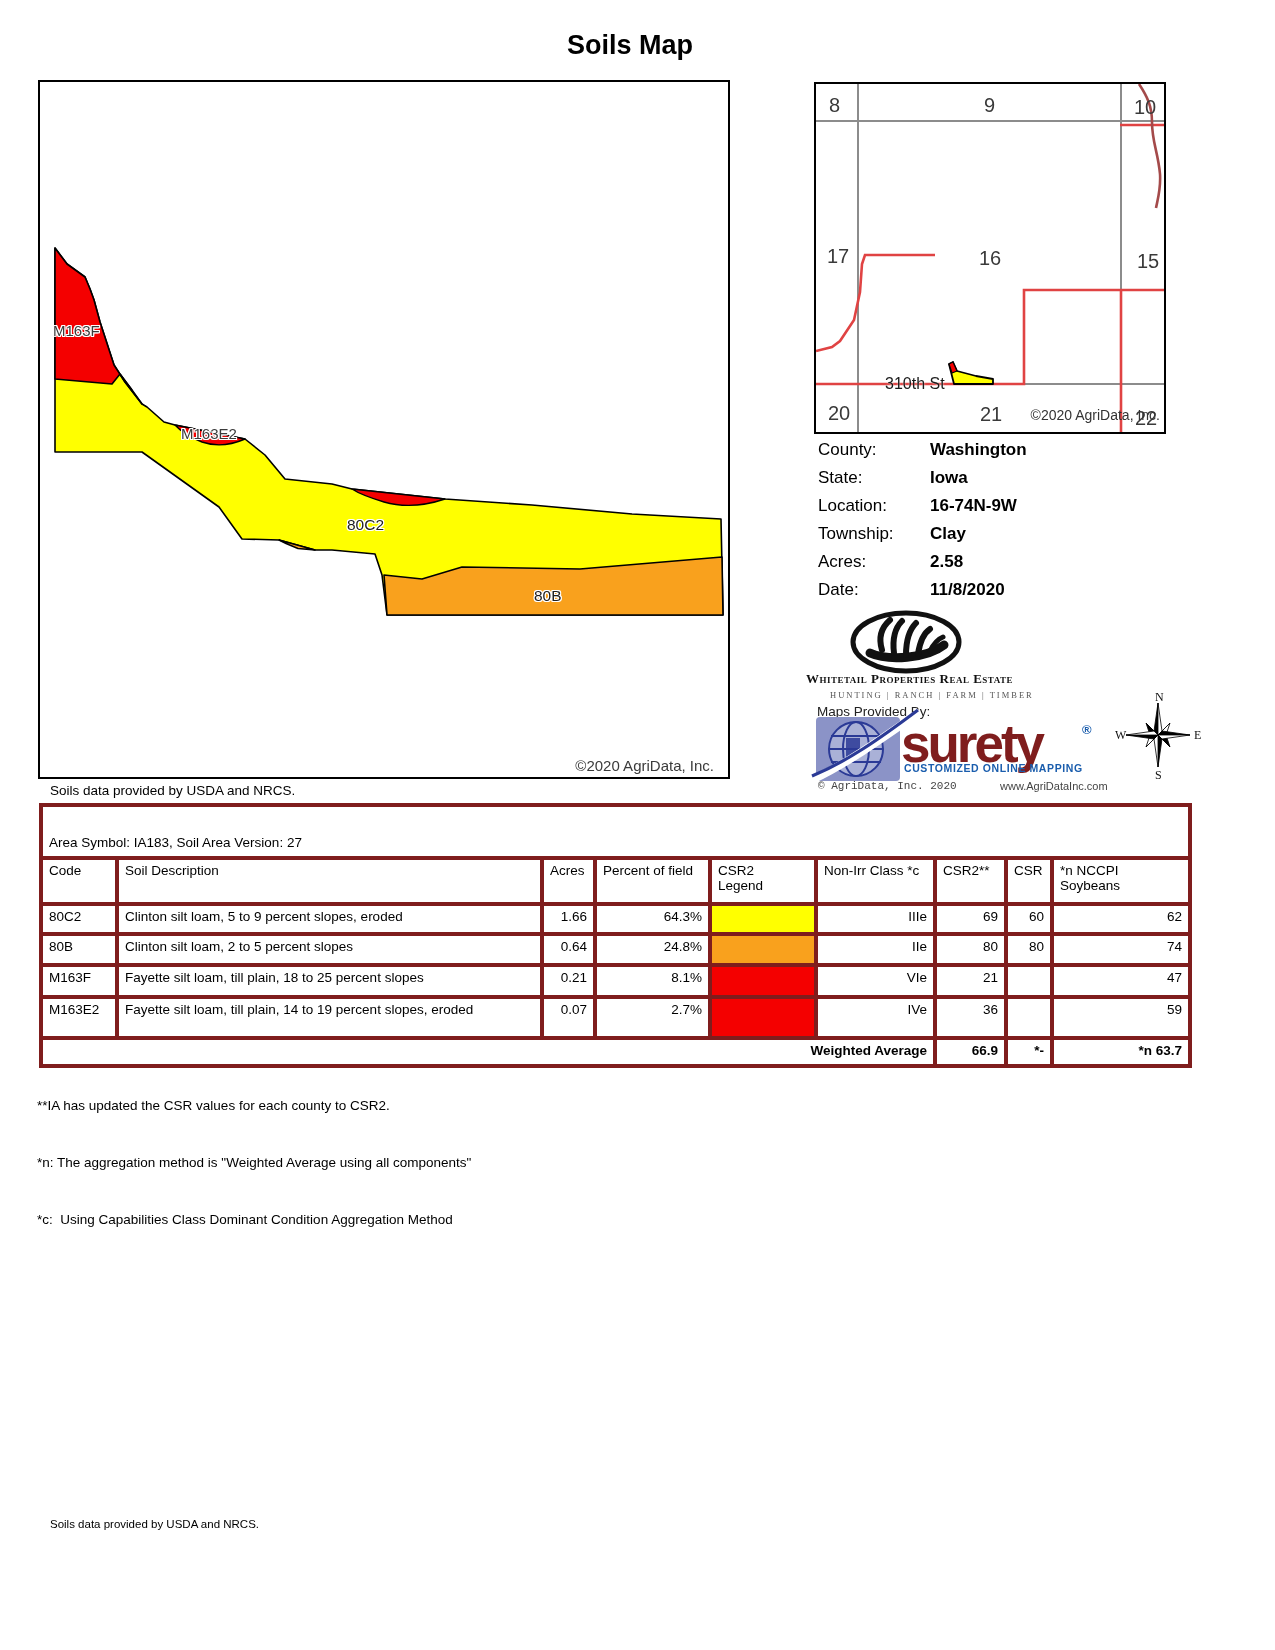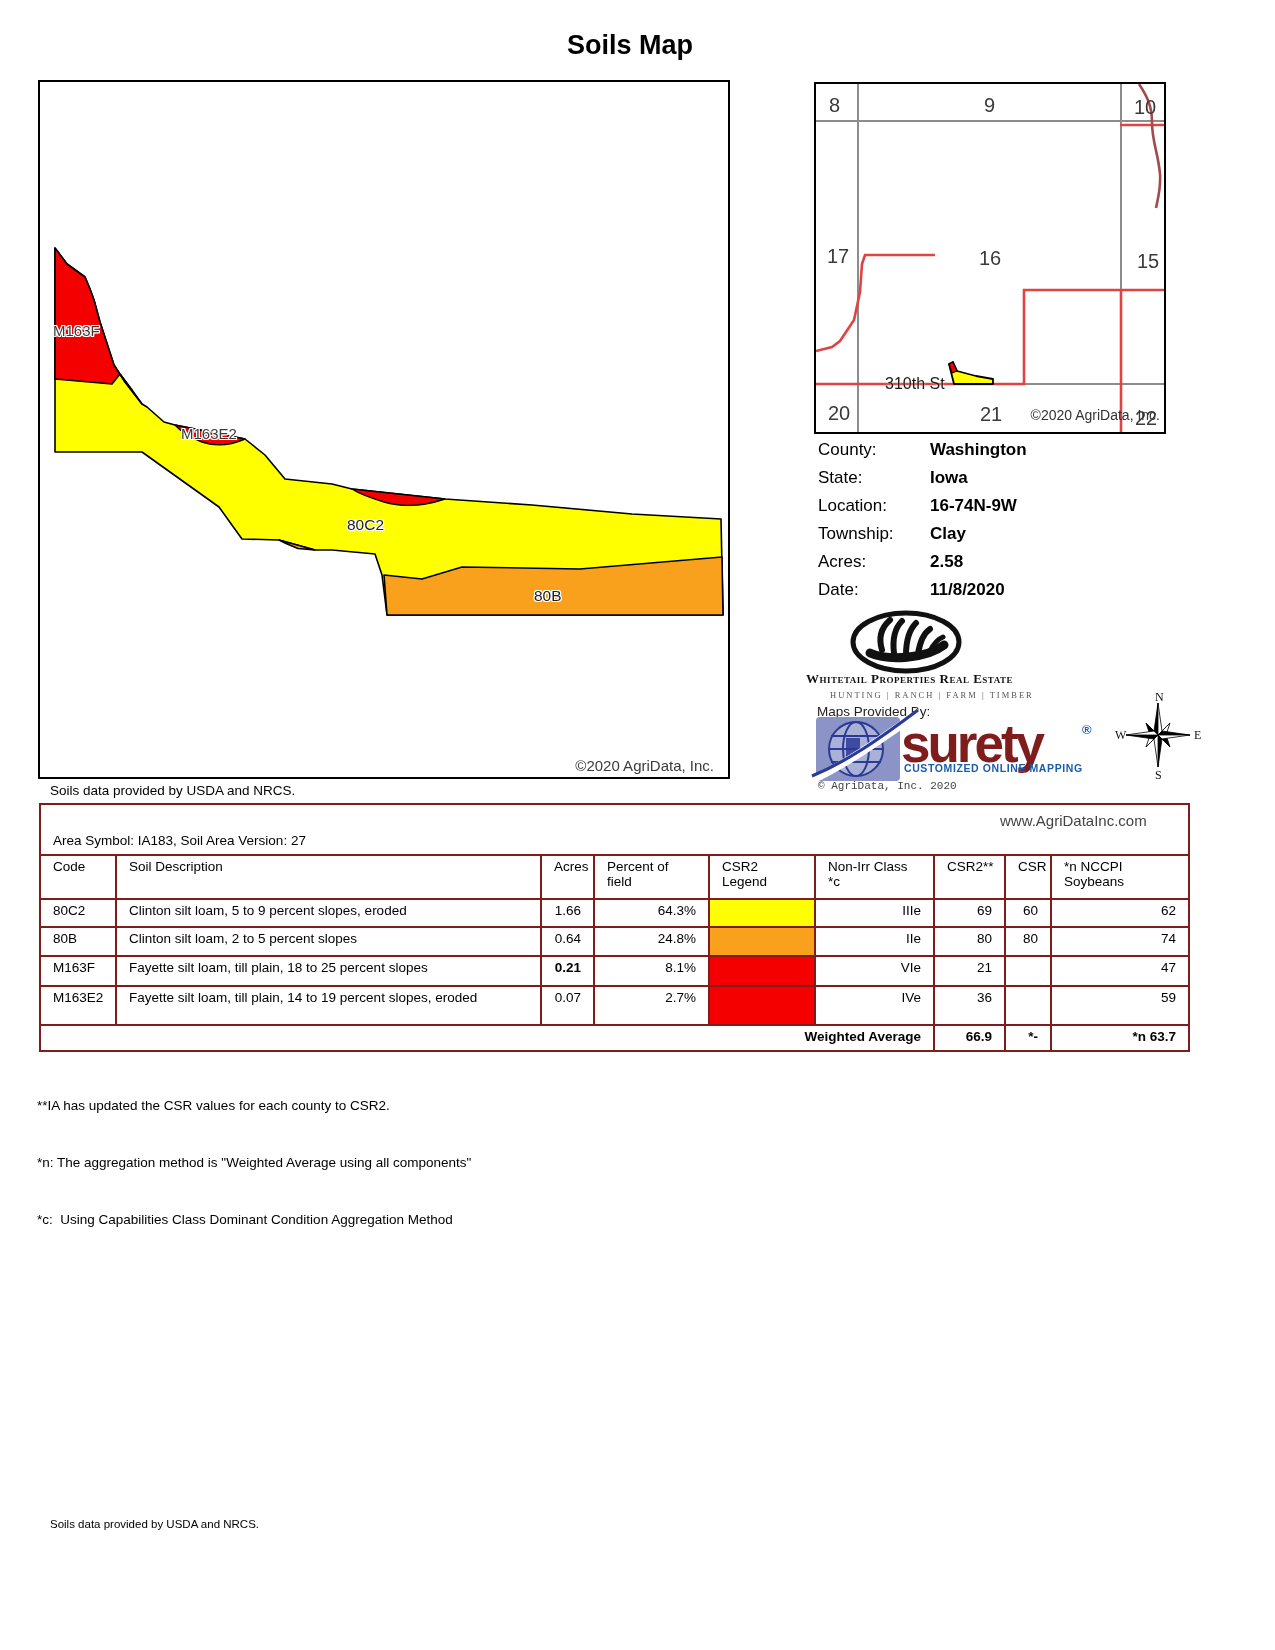--- a/index.html
+++ b/index.html
@@ -38,31 +38,31 @@
   .wt-title{left:806px;top:671px;width:200px;font-family:"Liberation Serif",serif;
     font-variant:small-caps;font-size:13px;font-weight:bold;letter-spacing:.5px;color:#111;white-space:nowrap;}
   .wt-sub{left:830px;top:690px;font-family:"Liberation Serif",serif;font-size:8.5px;
     letter-spacing:2px;color:#555;white-space:nowrap;}
   .maps-by{left:817px;top:704px;font-size:13.5px;color:#222;}
   .surety-logo{left:816px;top:714px;width:110px;height:72px;overflow:visible;}
   .surety-word{left:901px;top:713px;font-size:53px;font-weight:bold;color:#7f1d1d;letter-spacing:-3px;}
   .surety-reg{left:1082px;top:722px;font-size:13px;font-weight:bold;color:#1a5dad;}
   .surety-tag{left:904px;top:762px;font-size:10.5px;font-weight:bold;color:#1a5dad;letter-spacing:.6px;}
   .agri-copy{left:818px;top:780px;font-size:11px;color:#444;font-family:Liberation Mono, monospace;}
-  .agri-url{left:1000px;top:780px;font-size:15px;color:#444;margin-top:32px;}
+  .agri-url{left:1000px;top:780px;font-size:11px;color:#444;}
 
   
   .compass{left:1113px;top:693px;width:92px;height:92px;}
   .compass text{font-family:"Liberation Serif",serif;font-size:12px;fill:#111;}
 
   
   .soiltable{left:39px;top:803px;}
   table{border-collapse:collapse;border:2px solid #000;table-layout:fixed;width:1149px;
         font-size:13.5px;}
-  td,th{border:2px solid #7f1d1d;padding:3px 12px;vertical-align:top;overflow:hidden;}
+  td,th{border:4px solid #7f1d1d;padding:3px 6px;vertical-align:top;overflow:hidden;}
   th{font-weight:normal;text-align:left;white-space:pre-line;}
   .area-row td{height:40px;vertical-align:bottom;padding-bottom:6px;border-bottom:1px solid #000;}
   .hdr th{height:36px;}
   td.num{text-align:right;}
   .wavg td{font-weight:bold;text-align:right;height:18px;}
   col.c-code{width:76px;} col.c-desc{width:425px;} col.c-acres{width:53px;}
   col.c-pct{width:115px;} col.c-leg{width:106px;} col.c-nonirr{width:119px;}
   col.c-csr2{width:71px;} col.c-csr{width:46px;} col.c-nccpi{width:138px;}
 
   
@@ -279,21 +279,21 @@
             <td class="num" style="height: 21px;">24.8%</td>
             <td style="height: 21px; background: rgb(249, 161, 29);"></td>
             <td class="num" style="height: 21px;">IIe</td>
             <td class="num" style="height: 21px;">80</td>
             <td class="num" style="height: 21px;">80</td>
             <td class="num" style="height: 21px;">74</td>
           </tr>
           <tr>
             <td style="height: 22px;">M163F</td>
             <td style="height: 22px;">Fayette silt loam, till plain, 18 to 25 percent slopes</td>
-            <td class="num" style="height: 22px; font-weight: bold;">0.21</td>
+            <td class="num" style="height: 22px;">0.21</td>
             <td class="num" style="height: 22px;">8.1%</td>
             <td style="height: 22px; background: rgb(244, 0, 0);"></td>
             <td class="num" style="height: 22px;">VIe</td>
             <td class="num" style="height: 22px;">21</td>
             <td class="num" style="height: 22px;"></td>
             <td class="num" style="height: 22px;">47</td>
           </tr>
           <tr>
             <td style="height: 31px;">M163E2</td>
             <td style="height: 31px;">Fayette silt loam, till plain, 14 to 19 percent slopes, eroded</td>

